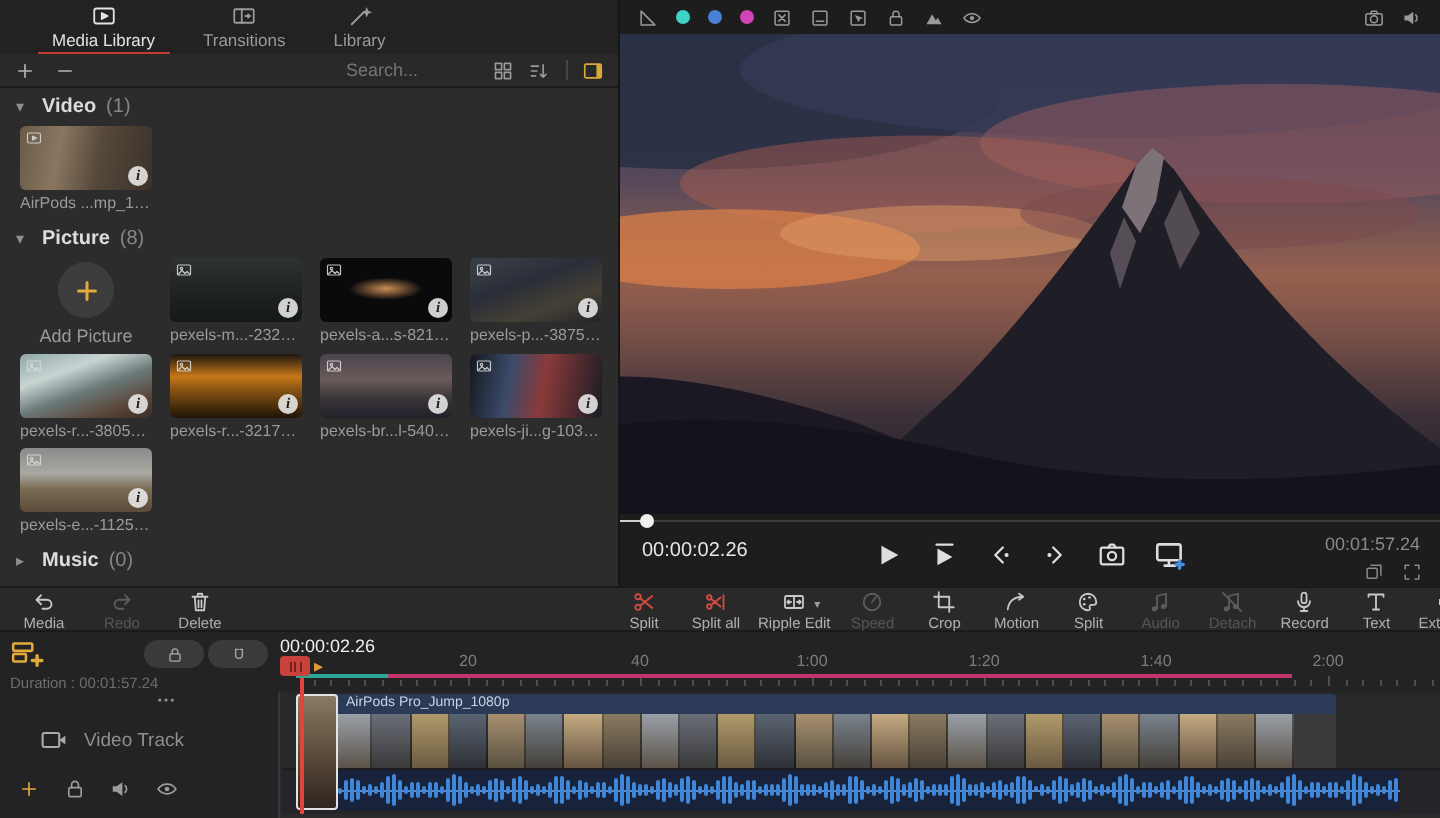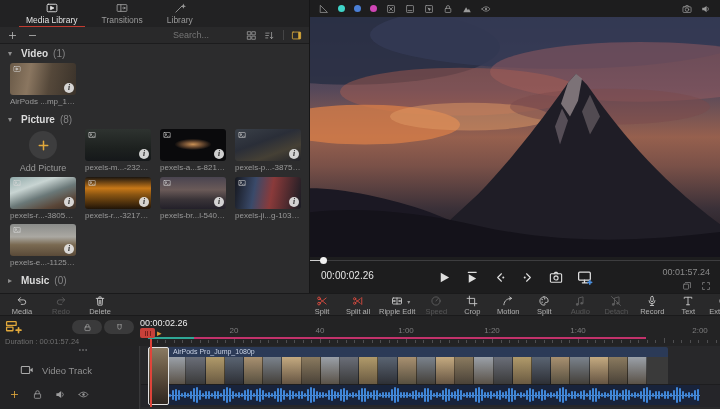--- a/index.html
+++ b/index.html
@@ -704,21 +704,21 @@
         <div class="tick" style="left: 681.2px; height: 3px;"></div>
         <div class="tick" style="left: 689.8px; height: 3px;"></div>
         <div class="tick" style="left: 698.4px; height: 3px;"></div>
         <div class="tick" style="left: 707px; height: 3px;"></div>
         <div class="tick" style="left: 715.6px; height: 3px;"></div>
         <span class="tick-label" style="left: 234px;">20</span>
         <span class="tick-label" style="left: 320px;">40</span>
         <span class="tick-label" style="left: 406px;">1:00</span>
         <span class="tick-label" style="left: 492px;">1:20</span>
         <span class="tick-label" style="left: 578px;">1:40</span>
-        <span class="tick-label" style="left: 700px;">2:00</span>
+        <span class="tick-label" style="left: 664px;">2:00</span>
       </div>
     <div class="line-green"></div>
     <div class="line-pink"></div>
     <div class="ph-box">
         <i></i>
         <i></i>
         <i></i>
       </div>
     <span class="ph-arrow">▸</span>
   </div>

